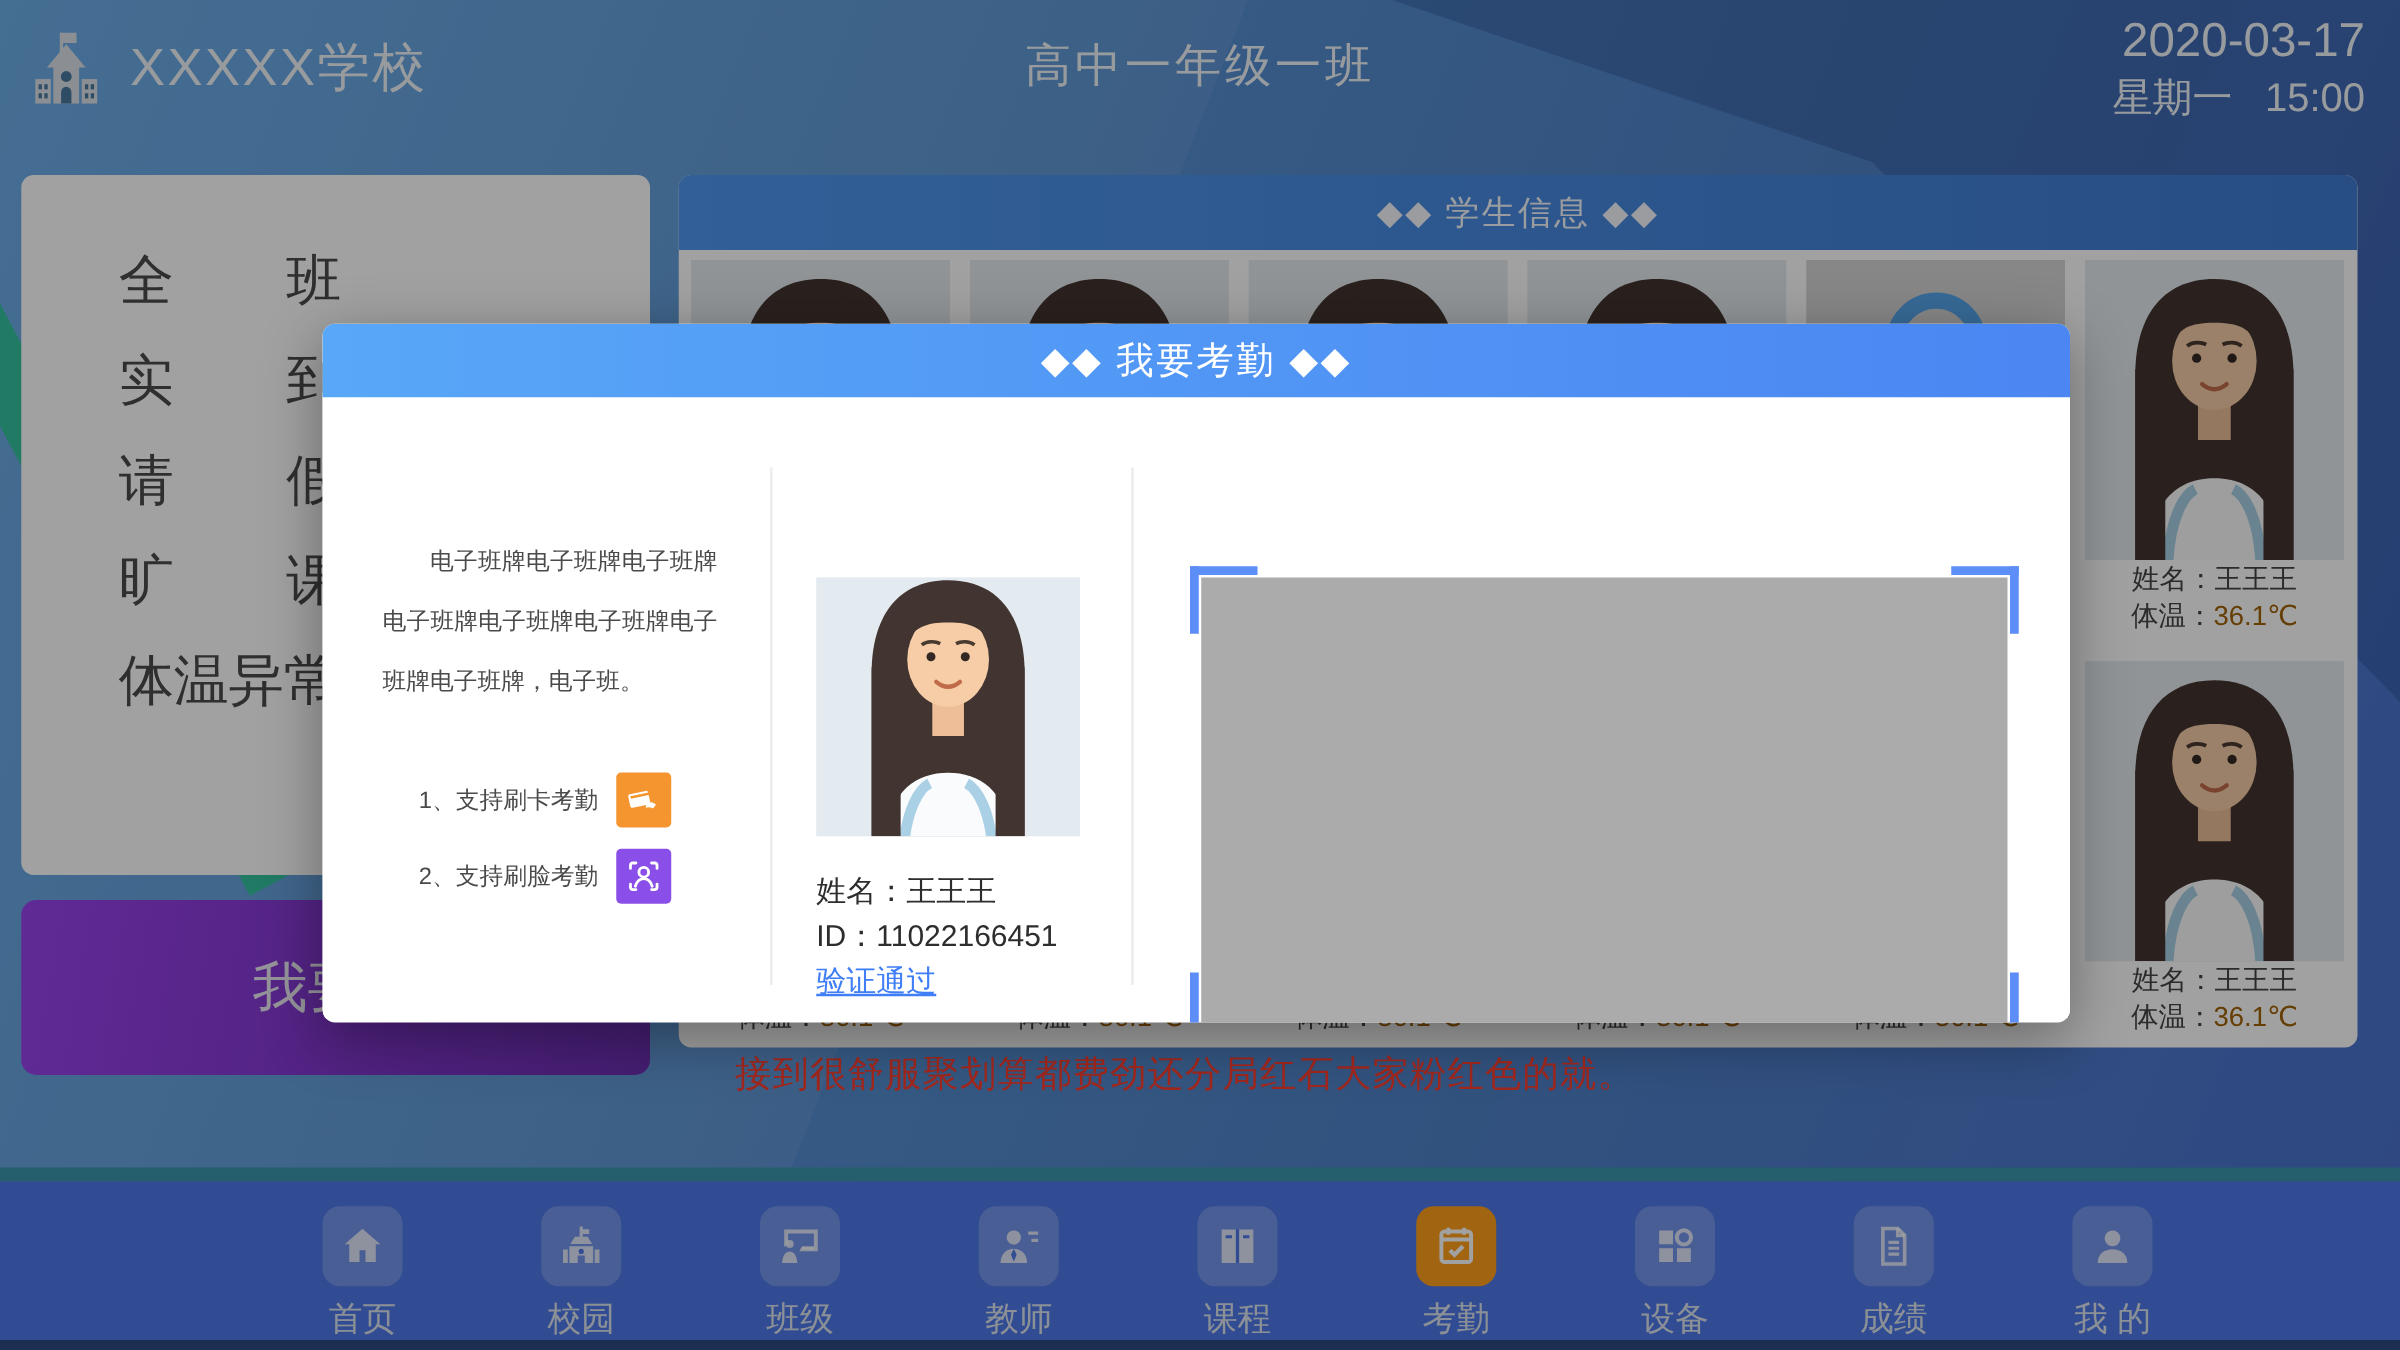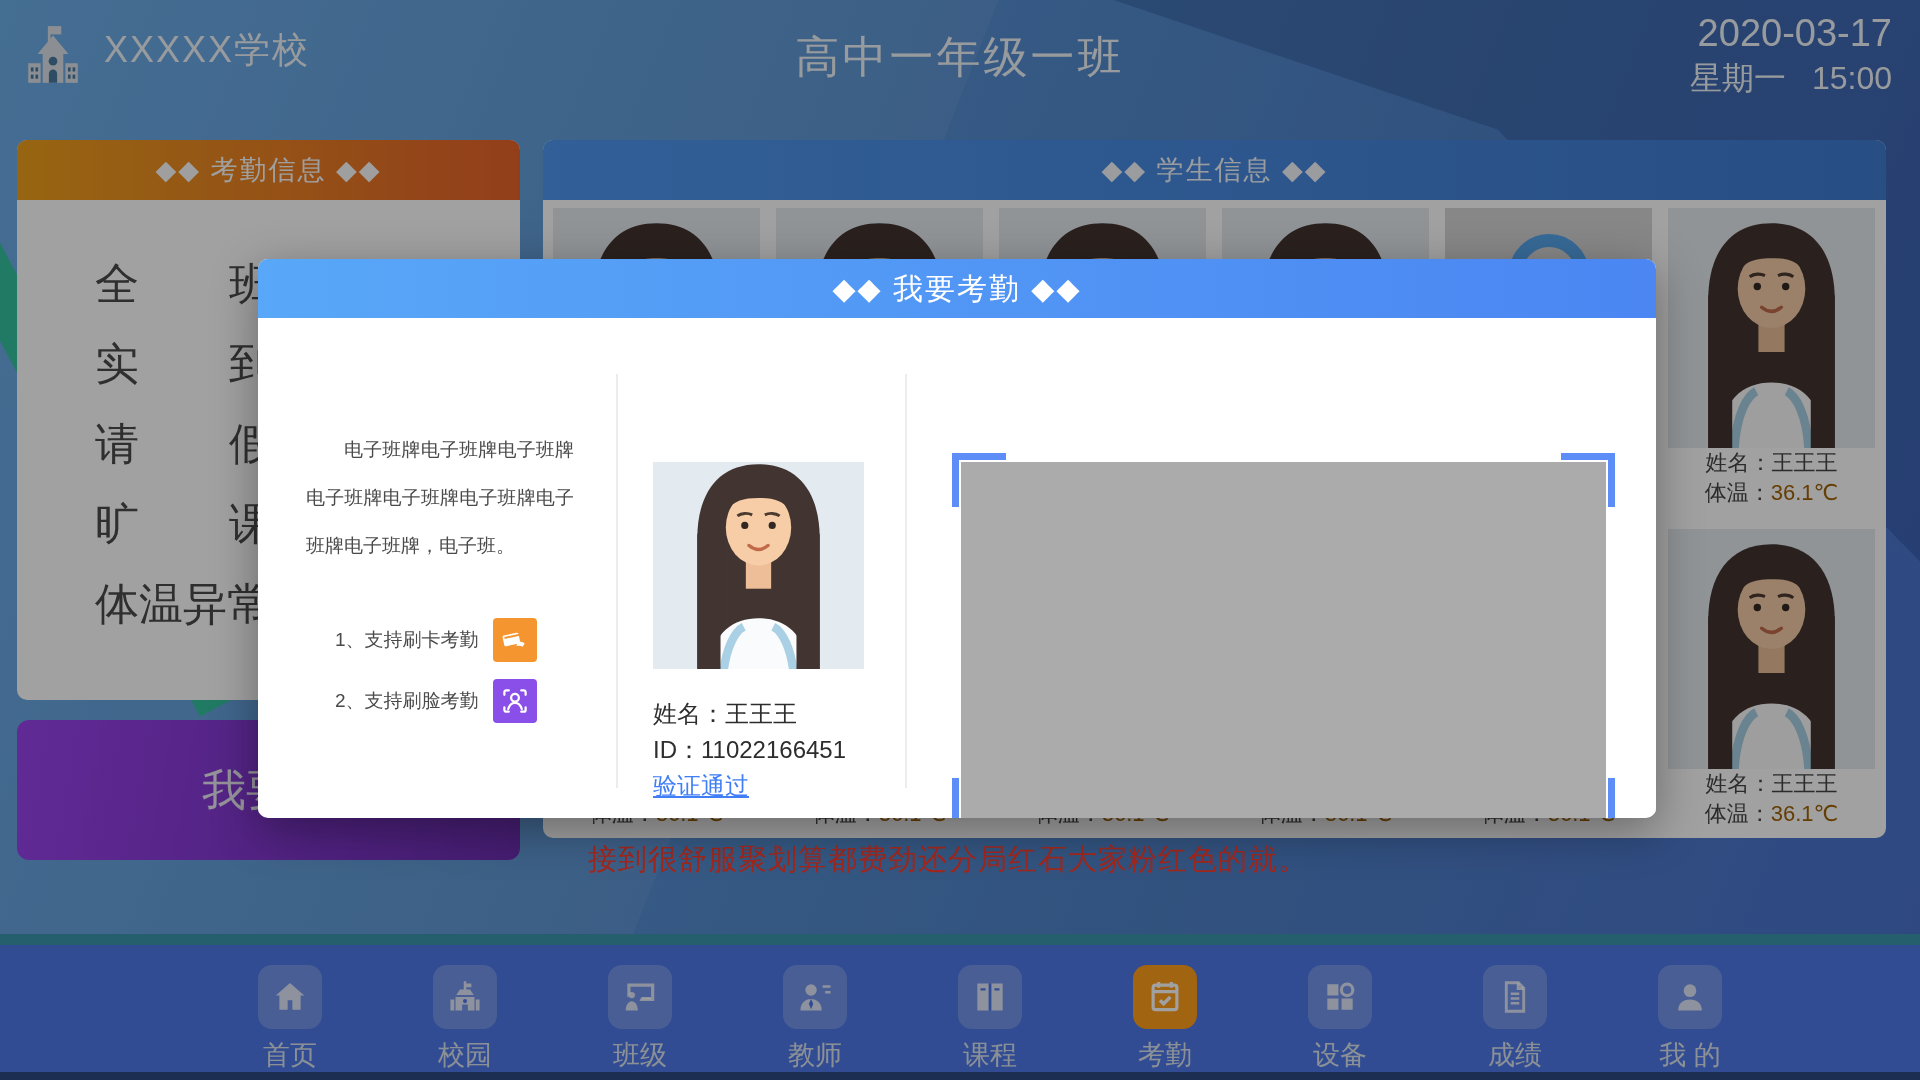--- a/index.html
+++ b/index.html
@@ -15,22 +15,22 @@
   .bg-light-diag { position:absolute; inset:0; background:rgba(255,255,255,0.07);
         clip-path:polygon(0 0,52% 0,30% 100%,0 100%); }
   .bg-navy-diag { position:absolute; inset:0; background:rgba(15,35,95,0.22);
         clip-path:polygon(58% 0,100% 0,100% 52%,78% 12%); }
   .bg-teal { position:absolute; left:-60px; top:130px; width:640px; height:46px;
         background:#35c29e; transform:rotate(62deg); transform-origin:left top; }
 
   
   .top-header { position:absolute; left:0; top:0; width:1920px; height:113px; color:#f2f6fa; }
   .logo { position:absolute; left:20px; top:22px; width:66px; height:66px; }
-  .school-name { position:absolute; left:104px; top:26px; font-size:36px; letter-spacing:2px; }
-  .class-title { position:absolute; left:0; right:0; top:28px; text-align:center; font-size:44px; letter-spacing:3px; }
+  .school-name { position:absolute; left:104px; top:26px; font-size:42px; letter-spacing:2px; }
+  .class-title { position:absolute; left:0; right:0; top:28px; text-align:center; font-size:37px; letter-spacing:3px; }
   .datetime { position:absolute; right:28px; top:10px; text-align:right; line-height:1.25; }
   .date-line { font-size:38px; }
   .time-line { font-size:32px; }
   .time-line .wd { margin-right:26px; }
 
   
   .att-panel { position:absolute; left:17px; top:140px; width:503px; height:560px;
                border-radius:10px; overflow:hidden; background:#fff; }
   .att-header { height:60px; background:linear-gradient(90deg,#f0a11c,#e8632a);
                 color:#fdfdfd; font-size:27px; text-align:center; line-height:60px; letter-spacing:2px; }
@@ -171,21 +171,20 @@
       <div class="class-title">高中一年级一班</div>
       <div class="datetime">
         <div class="date-line">2020-03-17</div>
         <div class="time-line">
           <span class="wd">星期一</span><span>15:00</span>
         </div>
       </div>
     </div>
 
     <div class="att-panel">
-      <div class="att-header">◆◆ 考勤信息 ◆◆</div>
       <div class="att-rows">
         <div class="att-row">
             <span class="lbl2">全班</span>
           </div>
         <div class="att-row">
             <span class="lbl2">实到</span>
           </div>
         <div class="att-row">
             <span class="lbl2">请假</span>
           </div>

